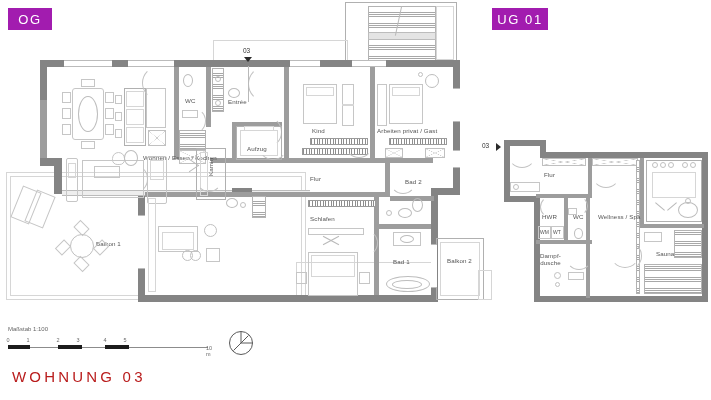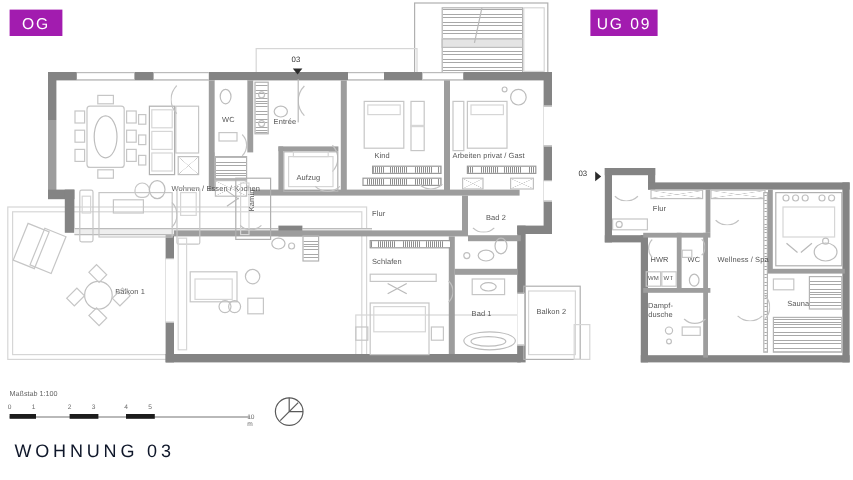--- a/index.html
+++ b/index.html
@@ -55,30 +55,30 @@
   #scale-caption{font-size:6px;color:#666;margin-bottom:5px;}
   #scale-ticks{position:relative;height:7px;}
   #scale-ticks span{position:absolute;font-size:5.5px;color:#6b6b6b;top:0;
                     transform:translateX(-50%);}
   #scale-bar{position:relative;height:4px;width:200px;margin-top:1px;}
   #scale-bar .seg{position:absolute;top:0;height:4px;background:#1c1c1c;}
   #scale-bar .rule{position:absolute;top:2px;left:0;width:200px;height:1px;
                    background:#8c8c8c;}
   #scale-end{position:absolute;left:198px;top:0px;font-size:5.5px;color:#6b6b6b;}
   #compass{position:absolute;left:228px;top:330px;width:26px;height:26px;}
-  #title{position:absolute;left:12px;top:368px;font-size:15px;color:#0f172a;
+  #title{position:absolute;left:12px;top:368px;font-size:15px;color:#b91c1c;
          letter-spacing:3.2px;}
 </style>
 </head>
 <body>
 
 <div id="stage">
 
   <div class="badge" style="left:8px;top:8px;width:44px;height:22px;">OG</div>
-  <div class="badge" style="left:492px;top:8px;width:56px;height:22px;">UG 09</div>
+  <div class="badge" style="left:492px;top:8px;width:56px;height:22px;">UG 01</div>
 
   <div class="plan" style="left:0;top:0;width:480px;height:320px;">
 
     <div class="outline l" style="left:6px;top:172px;width:300px;height:128px;"></div>
     <div class="outline l" style="left:10px;top:176px;width:292px;height:120px;"></div>
     <div class="outline l" style="left:296px;top:262px;width:136px;height:38px;"></div>
 
     <div class="outline d" style="left:345px;top:2px;width:112px;height:62px;"></div>
     <div class="hatchv" style="left:368px;top:6px;width:68px;height:56px;"></div>
     <div class="thin2" style="left:368px;top:32px;width:68px;height:8px;background:#e4e4e4;border:1px solid #bcbcbc;box-sizing:border-box;"></div>

